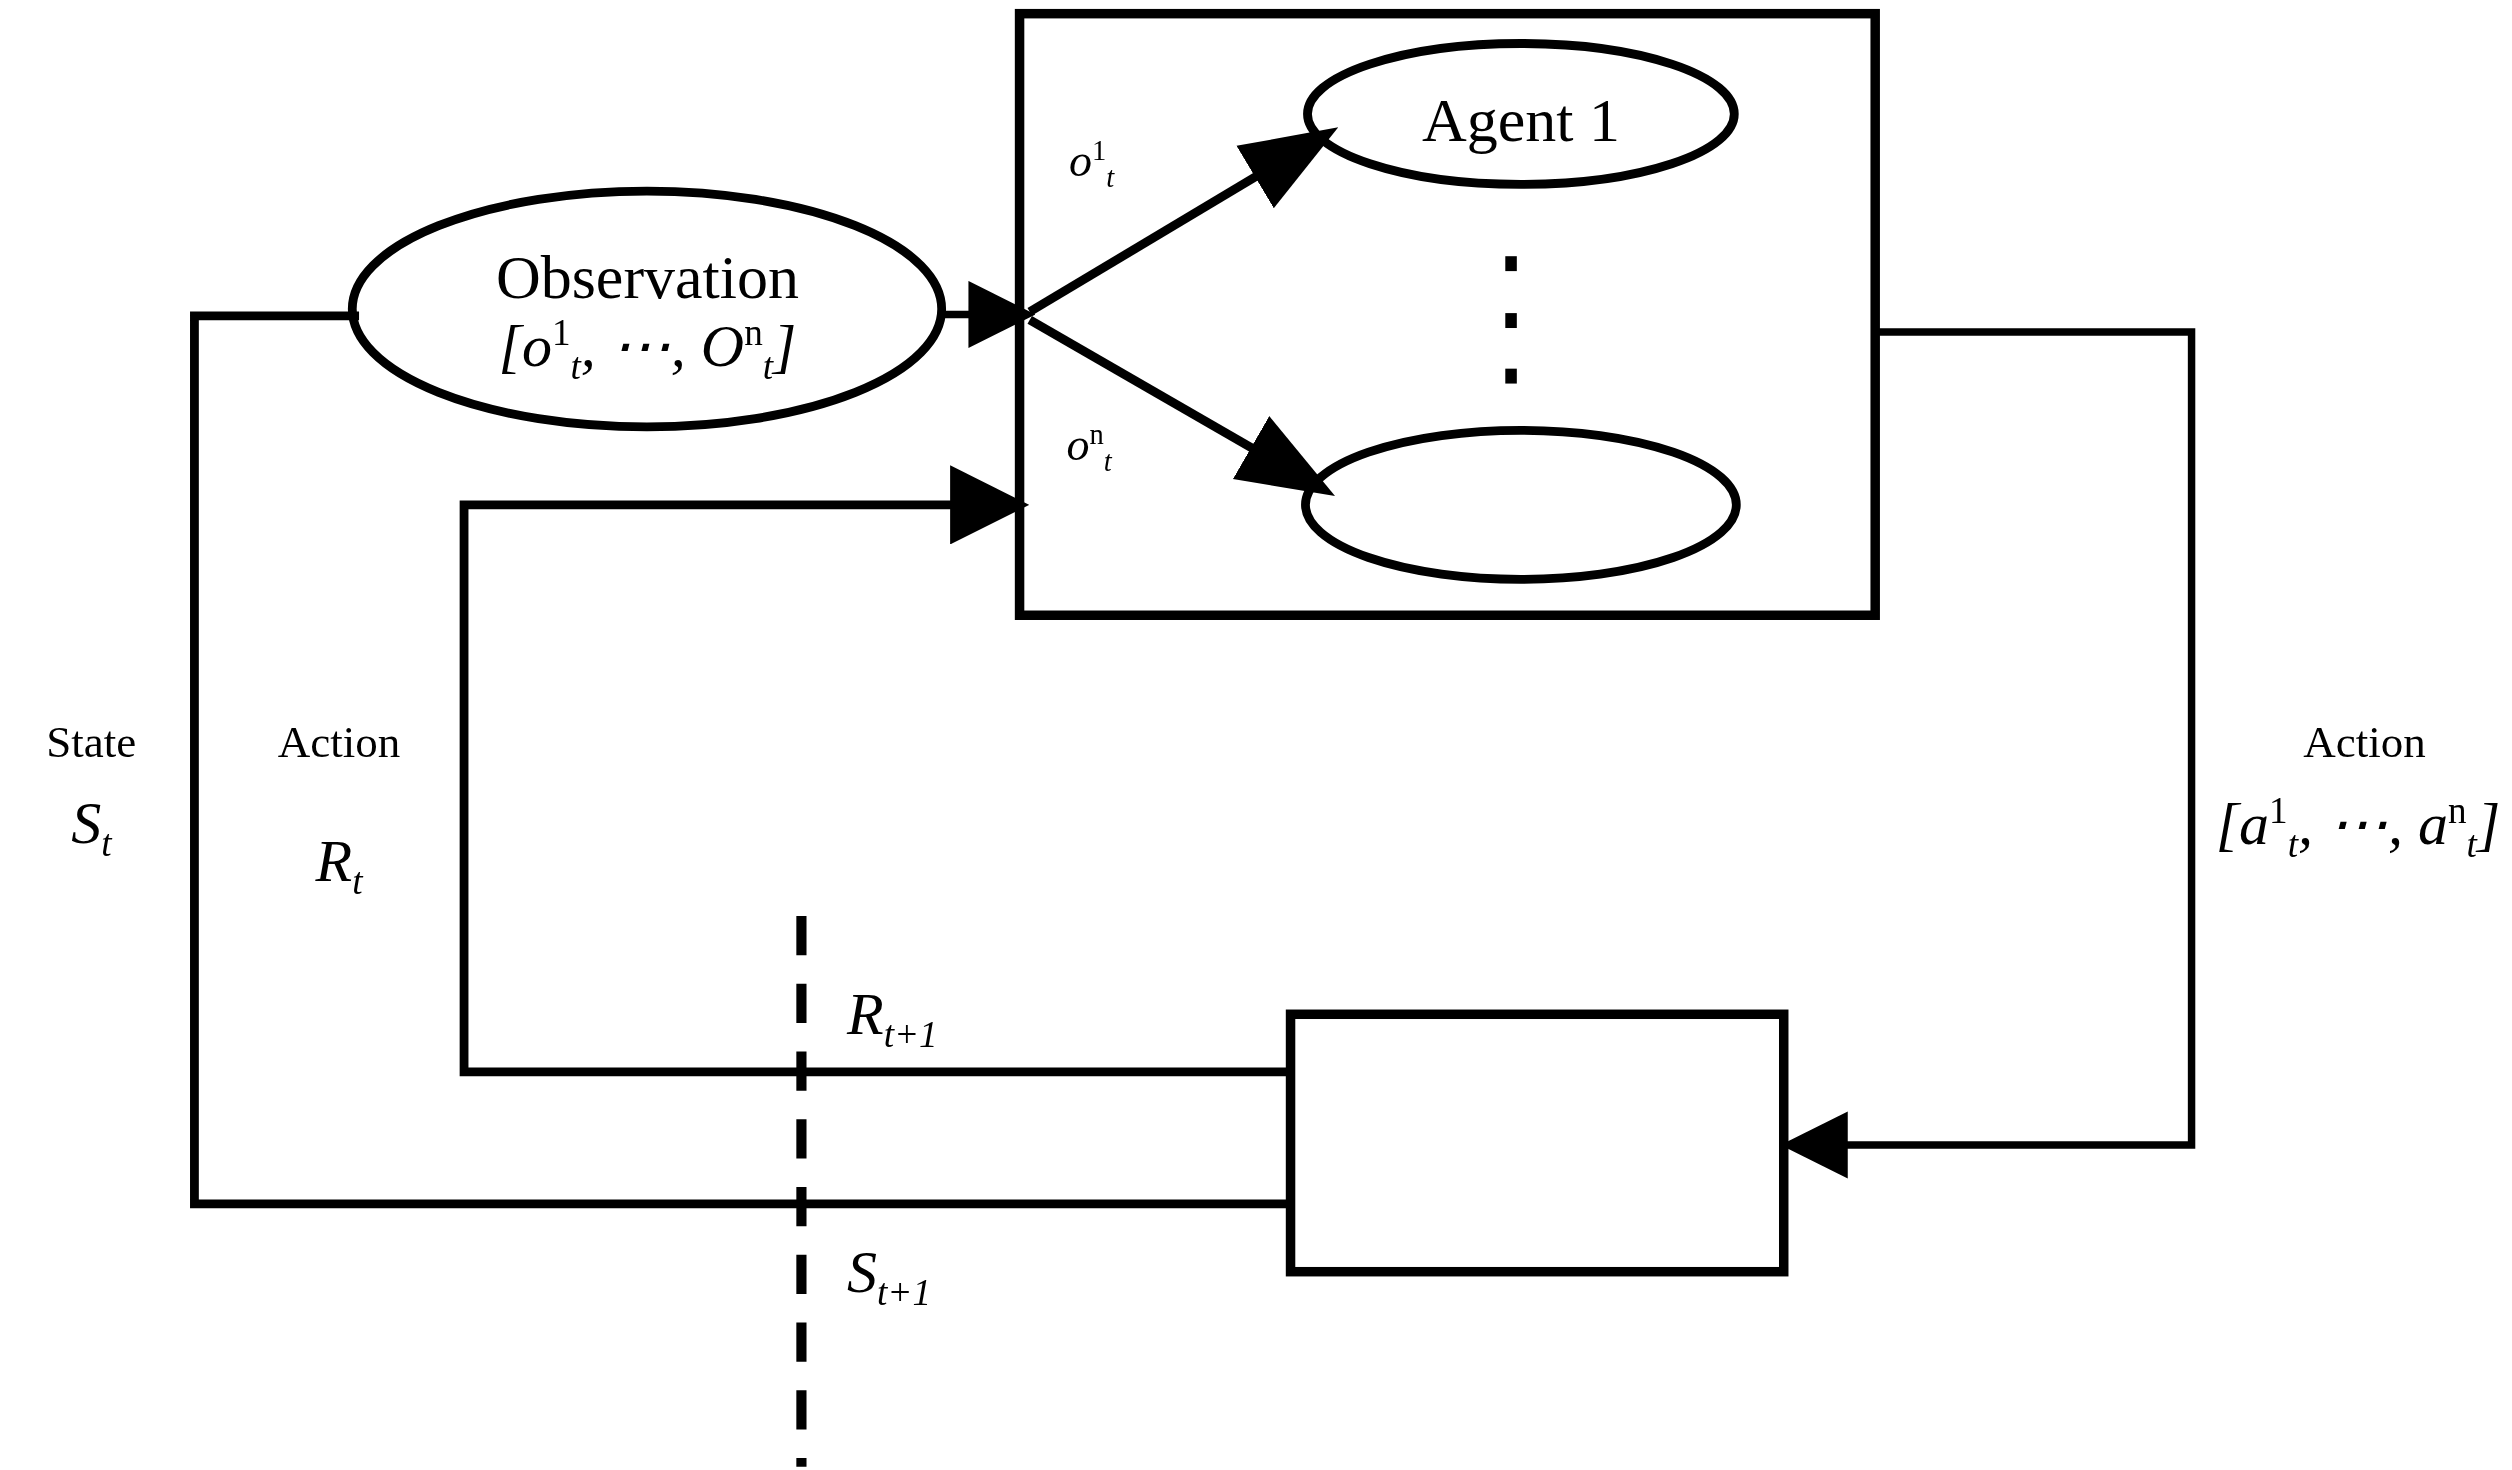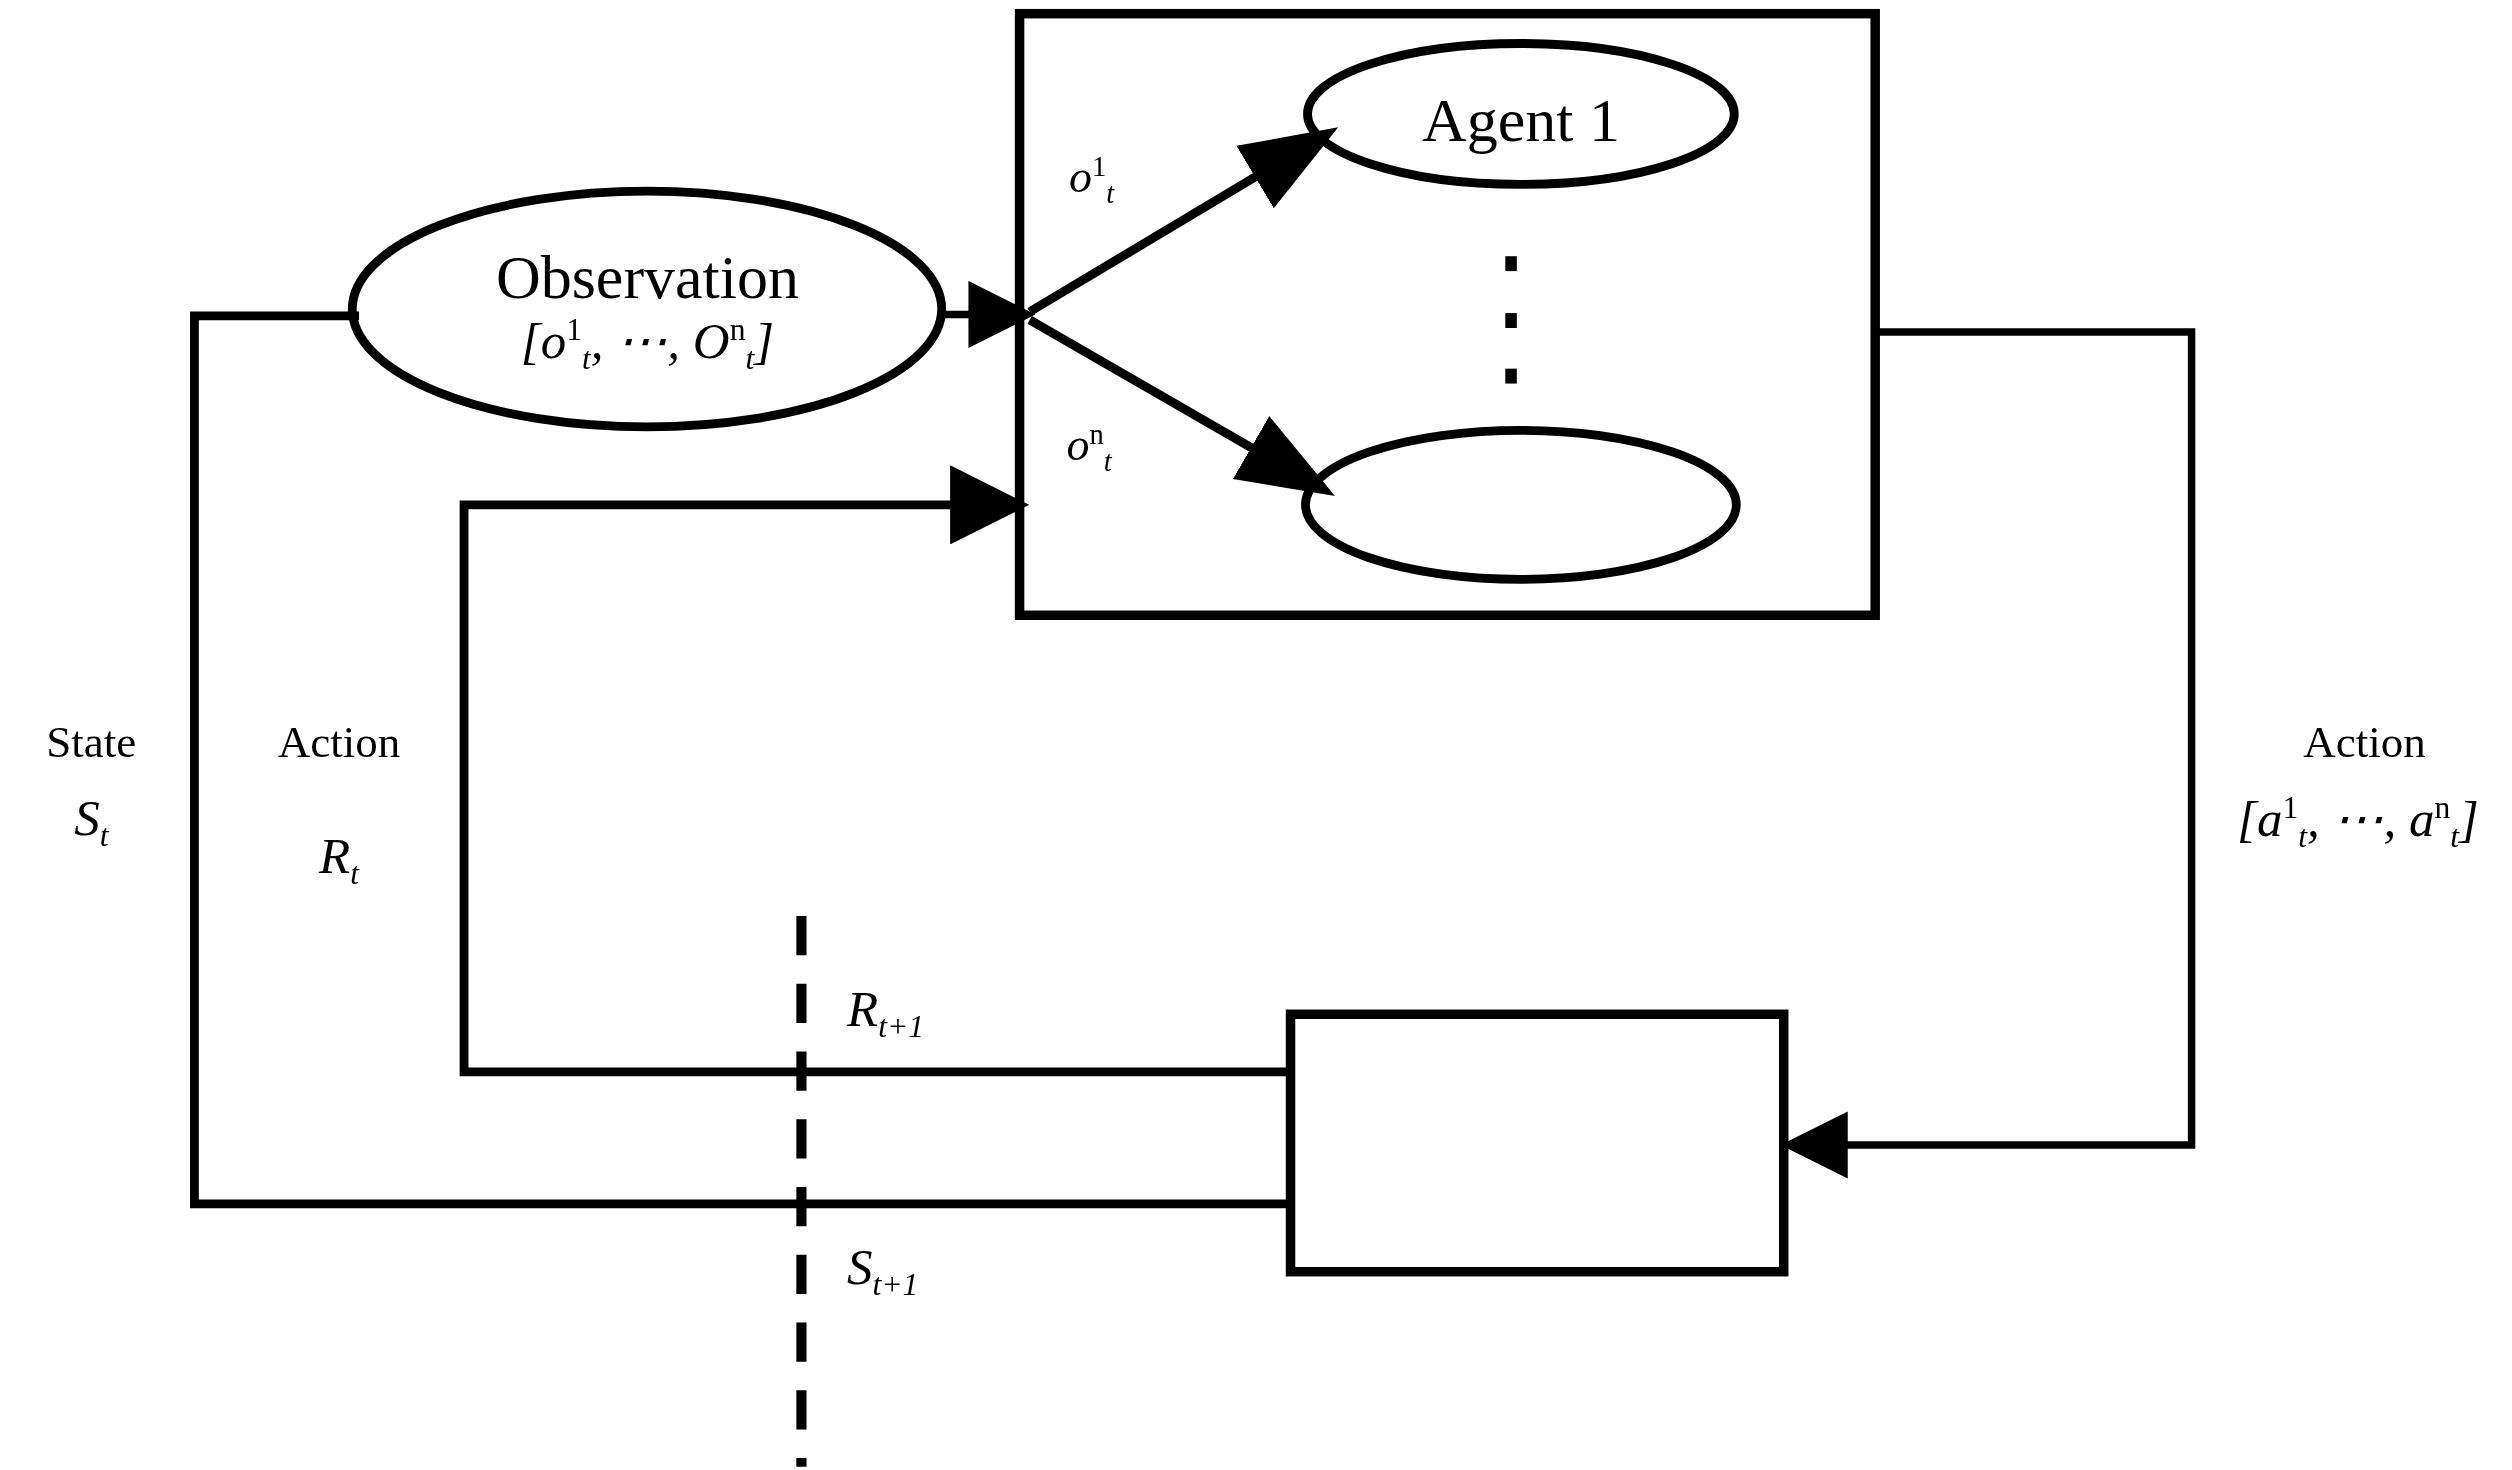--- a/index.html
+++ b/index.html
@@ -29,21 +29,21 @@
     font-family: "Liberation Serif", "DejaVu Serif", serif;
     white-space: nowrap;
     line-height: 1.08;
     text-align: center;
   }
   .node-label {
     font-size: 62px;
   }
   .formula {
     font-style: italic;
-    font-size: 51px;
+    font-size: 60px;
   }
   .side-label {
     font-size: 45px;
   }
   .edge-label {
     font-style: italic;
     font-size: 46px;
   }
   sup, sub {
     font-size: 0.62em;
@@ -100,21 +100,21 @@
   <div class="lbl node-label" style="left:434px; top:244px; width:427px;">Observation</div>
 
   <div class="lbl formula" style="left:434px; top:313px; width:427px;">
     <span>[</span><span class="it">o</span><sup>1</sup><sub>t</sub><span>, ⋯, </span><span class="it">O</span><sup>n</sup><sub>t</sub><span>]</span>
   </div>
 
   <div class="lbl node-label" style="left:1321px; top:87px; width:400px;">Agent 1</div>
 
 
 
-  <div class="lbl edge-label" style="left:1069px; top:136px; width:122px; text-align:left;margin-top:16px;">
+  <div class="lbl edge-label" style="left:1069px; top:136px; width:122px; text-align:left;">
     <span class="it">o</span><sup>1</sup><sub>t</sub>
   </div>
 
   <div class="lbl edge-label" style="left:1013px; top:420px; width:122px; text-align:center;margin-left:15px;">
     <span class="it">o</span><sup>n</sup><sub>t</sub>
   </div>
 
   <div class="lbl side-label" style="left:6.8px; top:718px; width:169px;">State</div>
   <div class="lbl formula" style="left:6.8px; top:791px; width:169px;">
     <span class="it">S</span><sub>t</sub>

